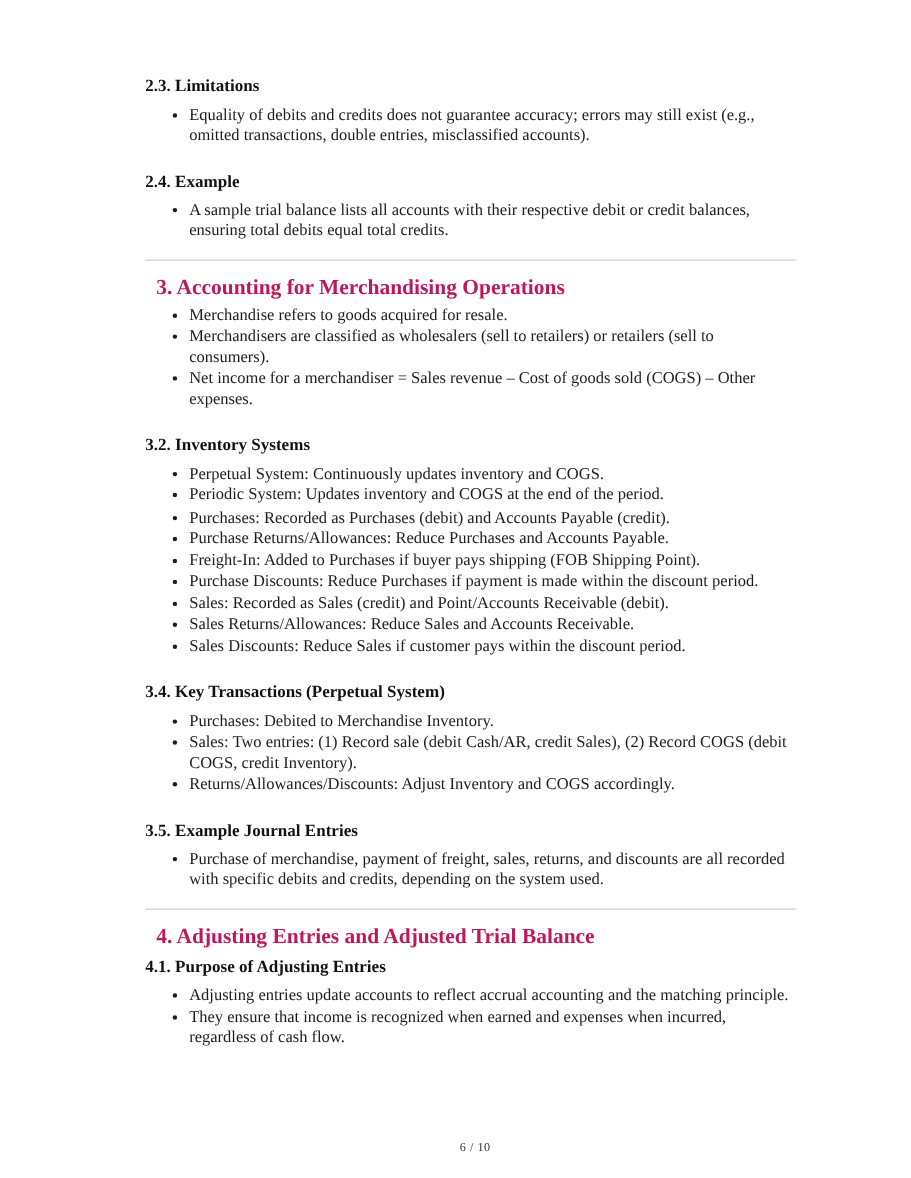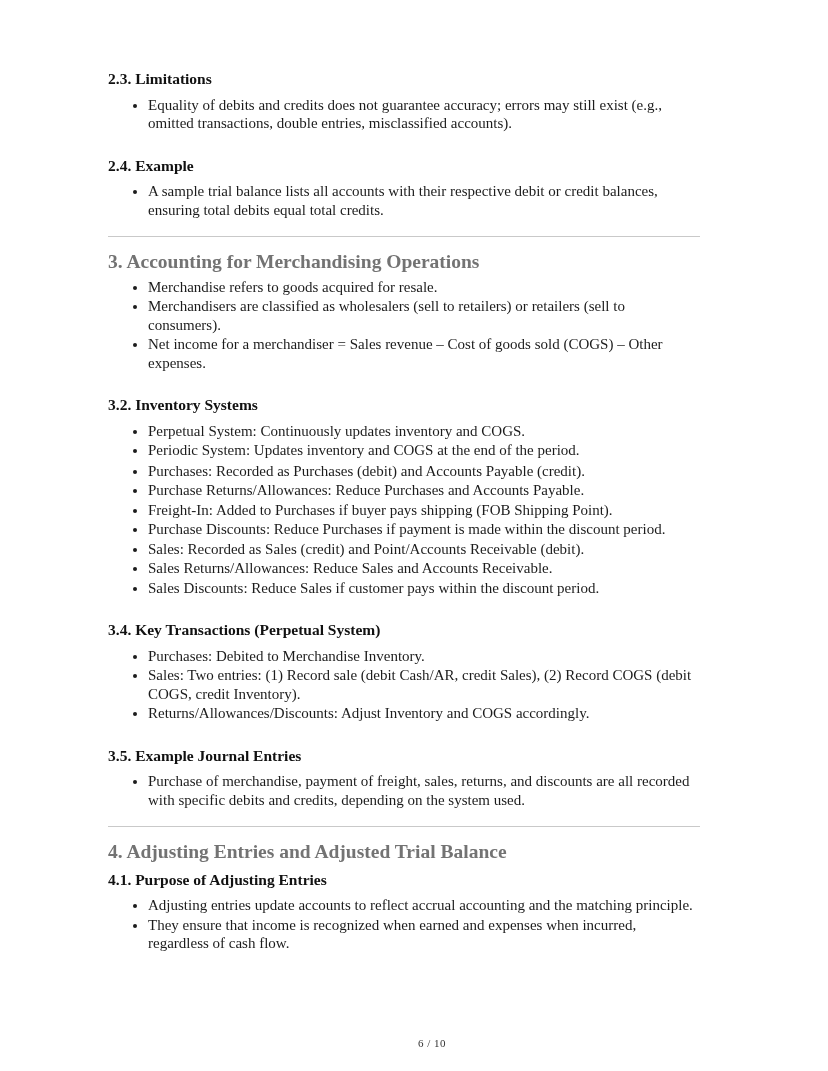--- a/index.html
+++ b/index.html
@@ -16,32 +16,32 @@
     overflow: hidden;
   }
   .page {
     position: relative;
     width: 828px;
     height: 1071px;
     background: #ffffff;
   }
   .content {
     position: absolute;
-    left: 108px;
+    left: 132px;
     top: 70px;
     width: 592px;
   }
   .content > :first-child { margin-top: 0; }
 
   h1.section {
     font-size: 19.5px;
     line-height: 1.2;
     font-weight: bold;
-    color: #737373;
-    margin: 0 0 4px 0;
+    color: #be185d;
+    margin: 0 0 4px 10px;
   }
   h2.subsection {
     font-size: 15.5px;
     line-height: 1.2;
     font-weight: bold;
     color: #111;
     margin: 24px 0 7px 0;
   }
   h1.section + h2.subsection { margin-top: 7px; }
 

